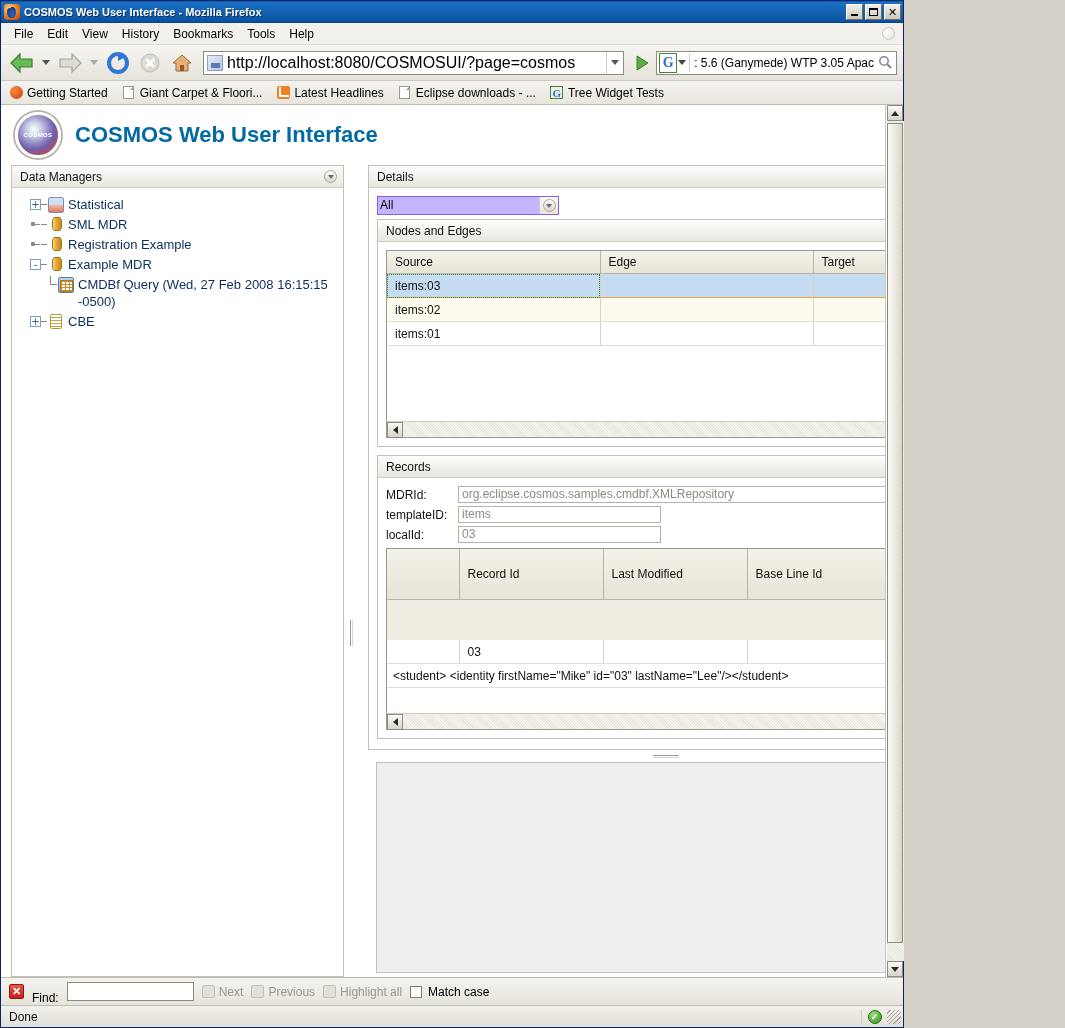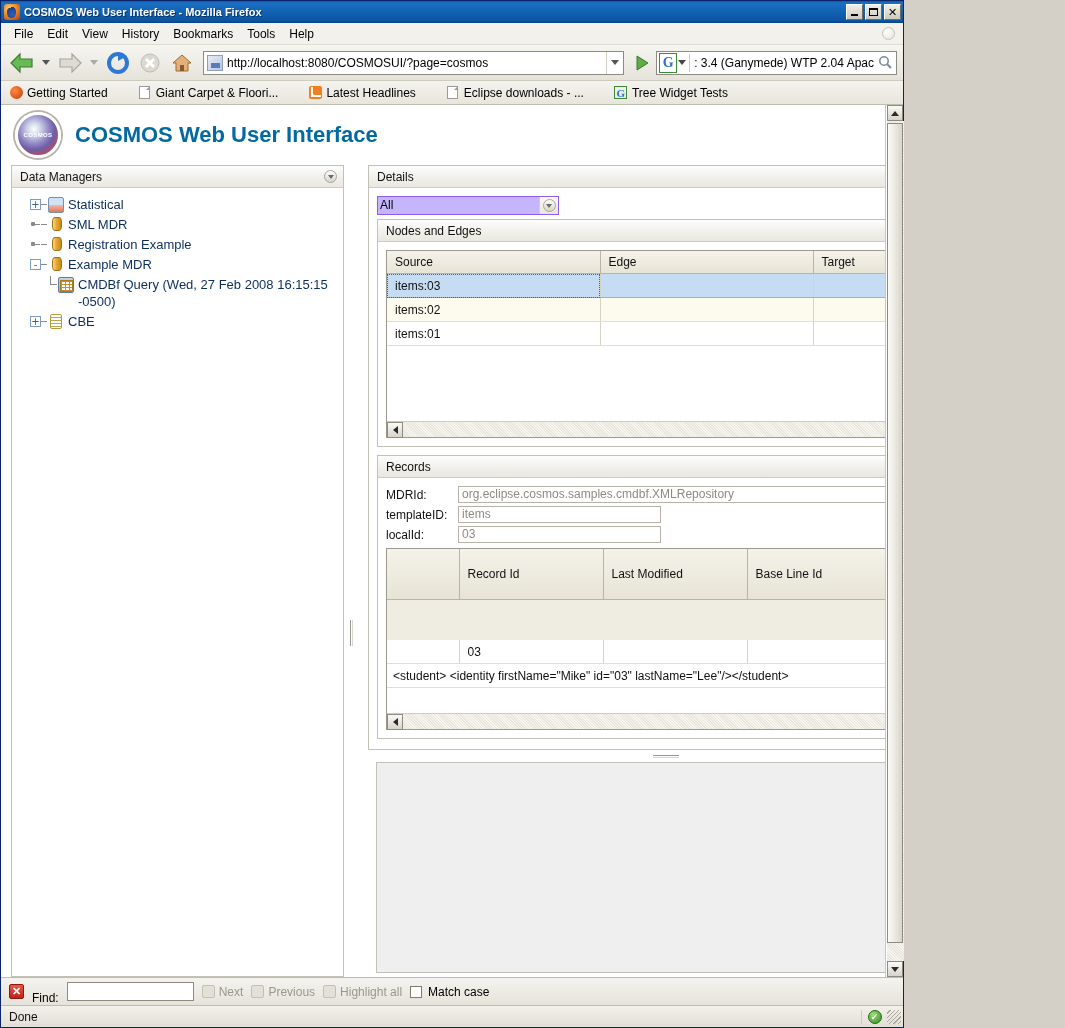--- a/index.html
+++ b/index.html
@@ -86,21 +86,21 @@
     flex: 1 1 auto; height: 24px; margin: 0 4px;
     background:#fff; border:1px solid #8d8a80;
     display:flex; align-items:center; padding: 0 1px 0 3px;
   }
   #urlbar .favicon {
     width:16px;height:16px;flex:0 0 16px;margin-right:4px;
     background: linear-gradient(135deg,#e8ecf5 0%,#b9c6e0 100%);
     border:1px solid #8ea0c0; position:relative;
   }
   #urlbar .favicon:after{content:"";position:absolute;left:3px;top:7px;width:9px;height:5px;background:#5a7bb5;}
-  #urlbar .urltext { flex:1 1 auto; font-size:12px; color:#000; white-space:nowrap; overflow:hidden; }
+  #urlbar .urltext { flex:1 1 auto; font-size:16px; color:#000; white-space:nowrap; overflow:hidden; }
   #urlbar .urldrop { width:16px;height:22px;flex:0 0 16px;display:flex;align-items:center;justify-content:center;border-left:1px solid #cfccc2;}
   #go-btn { width:24px;height:24px;display:flex;align-items:center;justify-content:center; }
   #searchbar {
     flex: 0 0 218px; height:24px; display:flex; align-items:center;
     background:#fff; border:1px solid #8d8a80;
   }
   #searchbar .gicon {
     width:18px;height:20px;flex:0 0 18px;margin:0 1px 0 2px;
     display:flex;align-items:center;justify-content:center;
     font-weight:bold;font-size:14px;
@@ -110,21 +110,21 @@
   #searchbar .scaret { width:0;height:0;border-left:4px solid transparent;border-right:4px solid transparent;border-top:5px solid #444; margin-right:3px; }
   #searchbar .sdiv { width:1px;height:18px;background:#cfccc2; }
   #searchbar .stext { flex:1 1 auto; font-size:12px; padding-left:4px; white-space:nowrap; overflow:hidden;}
   #searchbar .smag { width:22px;flex:0 0 22px; display:flex;align-items:center;justify-content:center; }
 
   
   #bookmarks {
     flex:0 0 24px; height:24px;
     background: linear-gradient(to bottom,#f4f3ef,#e8e5dc);
     border-bottom:1px solid #bfbcb1;
-    display:flex; align-items:center; padding:0 8px; gap:30px;
+    display:flex; align-items:center; padding:0 8px; gap:14px;
   }
   .bmk { display:flex; align-items:center; gap:4px; font-size:12px; color:#000; white-space:nowrap; }
   .bmk .bicon { width:14px;height:14px;flex:0 0 14px; display:flex;align-items:center;justify-content:center; }
   .doc-ic { width:11px;height:13px;background:#fff;border:1px solid #9a9a9a; position:relative;}
   .doc-ic:after{content:"";position:absolute;right:-1px;top:-1px;border-width:0 0 4px 4px;border-style:solid;border-color:transparent transparent #9a9a9a transparent;}
   .rss-ic { width:13px;height:13px;background:#f08020;border-radius:2px;position:relative;}
   .rss-ic:after{content:"";position:absolute;left:2px;bottom:2px;width:3px;height:3px;background:#fff;border-radius:50%;}
   .rss-ic:before{content:"";position:absolute;left:2px;bottom:2px;width:8px;height:8px;border:2px solid #fff;border-radius:0 0 0 0;border-top:none;border-right:none;}
   .fox-ic { width:13px;height:13px;border-radius:50%;background:radial-gradient(circle at 35% 35%,#ff8a3c,#c23b12);}
   .g-ic { width:13px;height:13px;border:1px solid #3a8a3a;color:#2f6fd0;font-weight:bold;font-size:11px;display:flex;align-items:center;justify-content:center;font-family:"Liberation Serif",serif;}
@@ -428,21 +428,21 @@
     <div id="go-btn">
       <svg width="20" height="20" viewBox="0 0 20 20">
           <path d="M5 3 L16 10 L5 17 Z" fill="#5fae45" stroke="#3d7a2c" stroke-width="1"></path>
         </svg>
     </div>
 
     <div id="searchbar">
       <div class="gicon">G</div>
       <div class="scaret"></div>
       <div class="sdiv"></div>
-      <div class="stext">: 3.4 (Ganymede) WTP 2.04  Apac</div>
+      <div class="stext">: 5.6 (Ganymede) WTP 3.05  Apac</div>
       <div class="smag">
         <svg width="15" height="15" viewBox="0 0 15 15">
             <circle cx="6" cy="6" r="4.2" fill="none" stroke="#7f8c9b" stroke-width="1.6"></circle>
             <path d="M9.2 9.2 L13 13" stroke="#7f8c9b" stroke-width="2"></path>
           </svg>
       </div>
     </div>
   </div>
 
   <div id="bookmarks">

